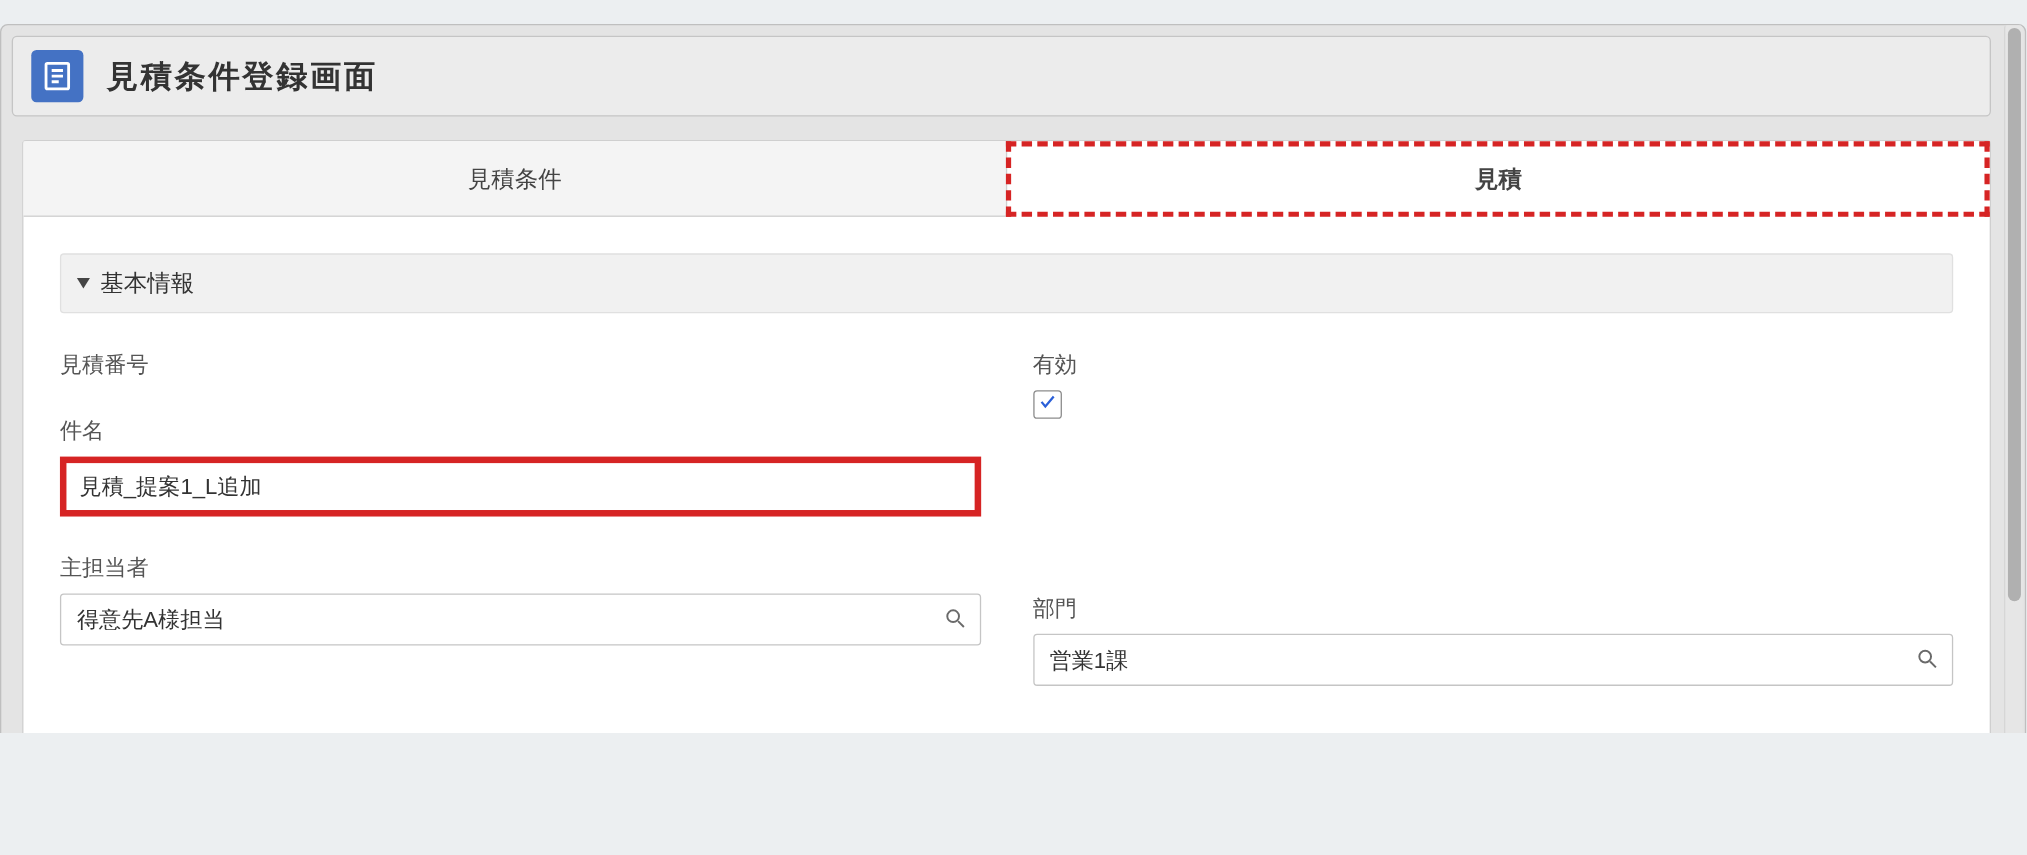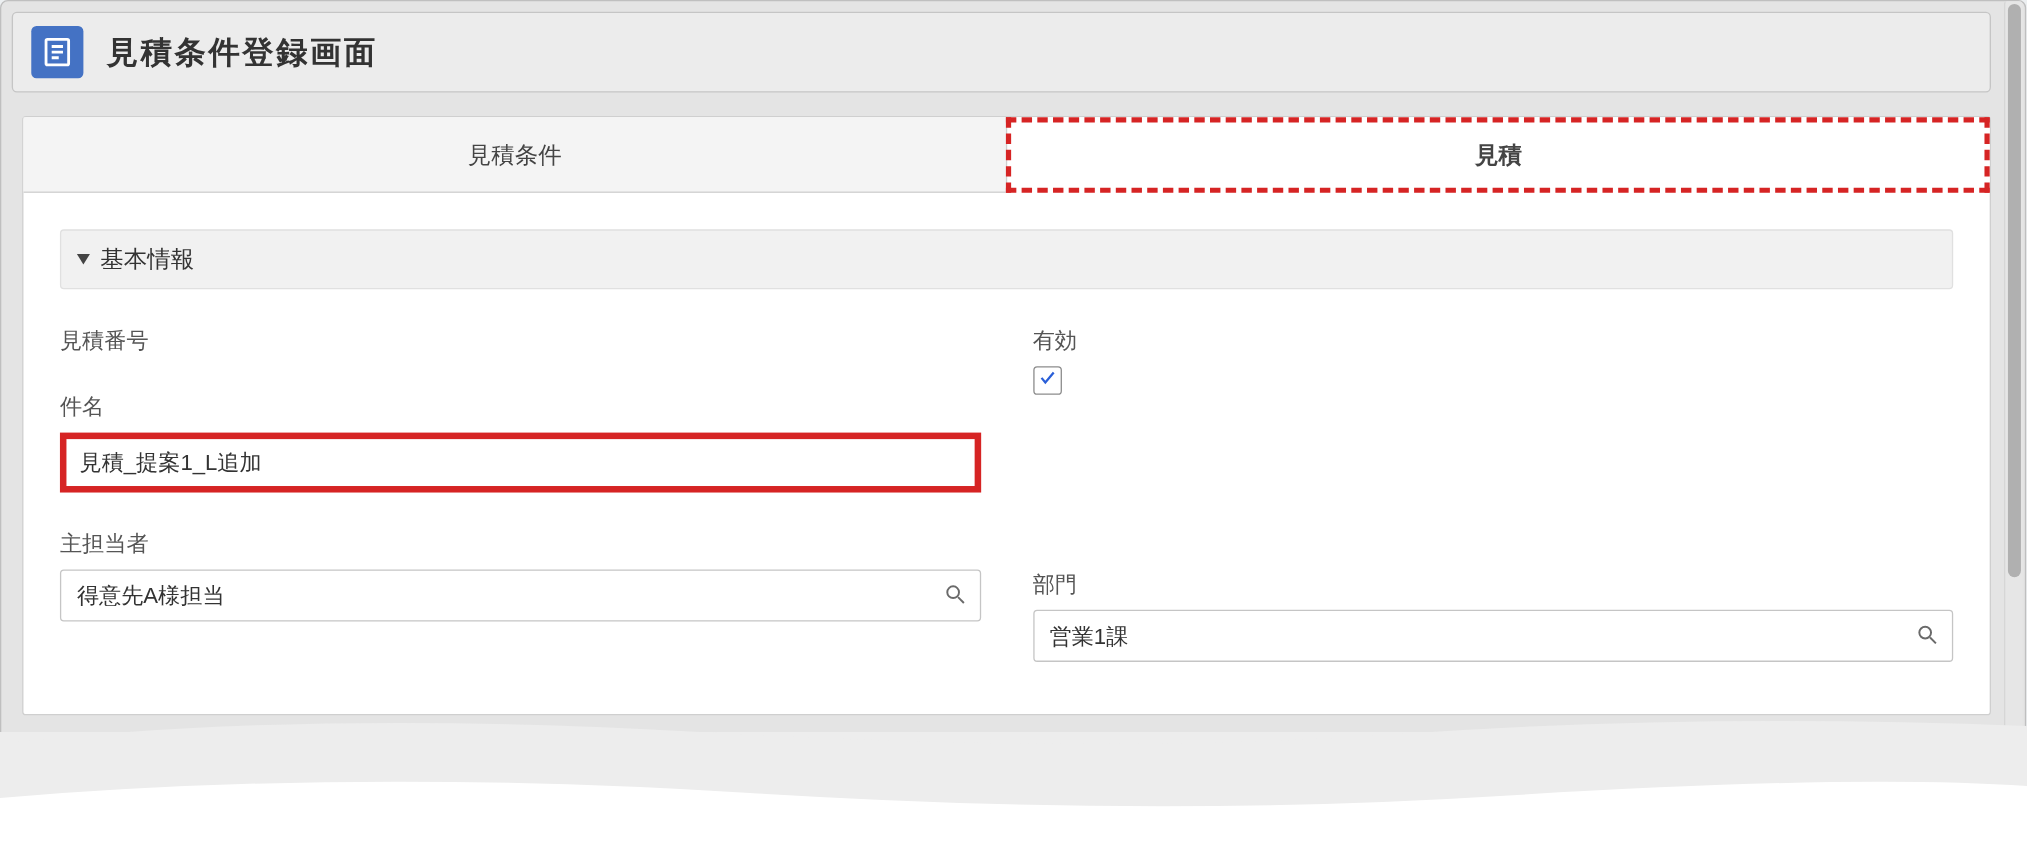--- a/index.html
+++ b/index.html
@@ -1,18 +1,18 @@
 <!DOCTYPE html>
 <html><head>
   <meta charset="utf-8">
   <style>
     * { margin:0; padding:0; box-sizing:border-box; }
     body { font-family:"Hiragino Sans","Meiryo",Arial,sans-serif; background:#eceff1; }
 
-    .viewport { position:relative; width:2027px; height:855px; overflow:hidden; }
+    .viewport { position:relative; width:2027px; height:709px; overflow:hidden;margin-top:24px; }
 
     .app-frame { position:absolute; left:0; top:0; width:1555px; height:667px; transform:scale(1.303); transform-origin:top left; }
     .app-inner { width:100%; height:100%; background:#e4e4e4; border:1px solid #bfbfbf; border-radius:6px; padding:8px 6px 6px 8px; position:relative; }
 
     .scrollbar-track { position:absolute; right:2px; top:0px; width:14px; height:665px; background:#e6e6e6; border-left:1px solid #d6d6d6; border-radius:2px; }
     .scrollbar-thumb { position:absolute; left:2px; top:2px; width:10px; height:440px; background:#b0b0b0; border-radius:5px; cursor:pointer; }
 
     .header-bar { display:flex; align-items:center; background:#ececec; border:1px solid #c5c5c5; border-radius:4px; padding:10px 14px; margin-right:20px; }
     .header-icon { width:40px; height:40px; background:#4472c4; border-radius:4px; display:flex; align-items:center; justify-content:center; margin-right:18px; flex:none; }
     .header-icon svg { width:26px; height:26px; stroke:#fff; fill:none; stroke-width:2; }

